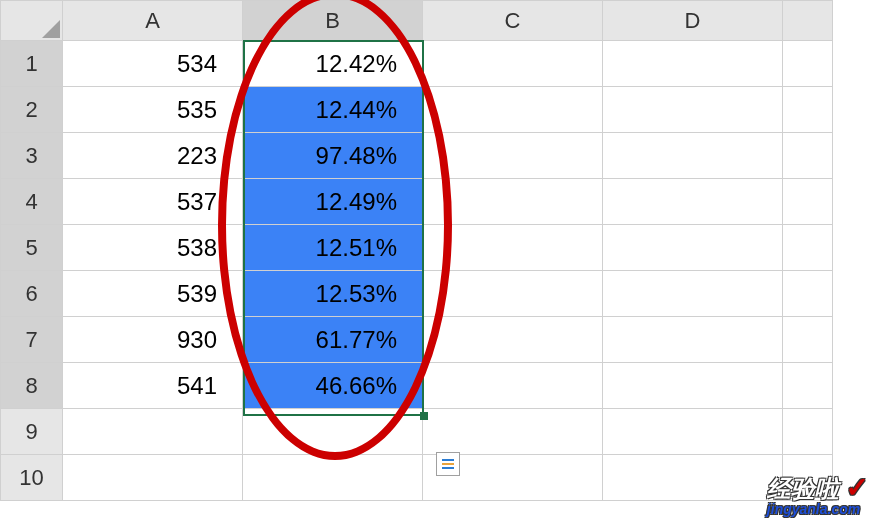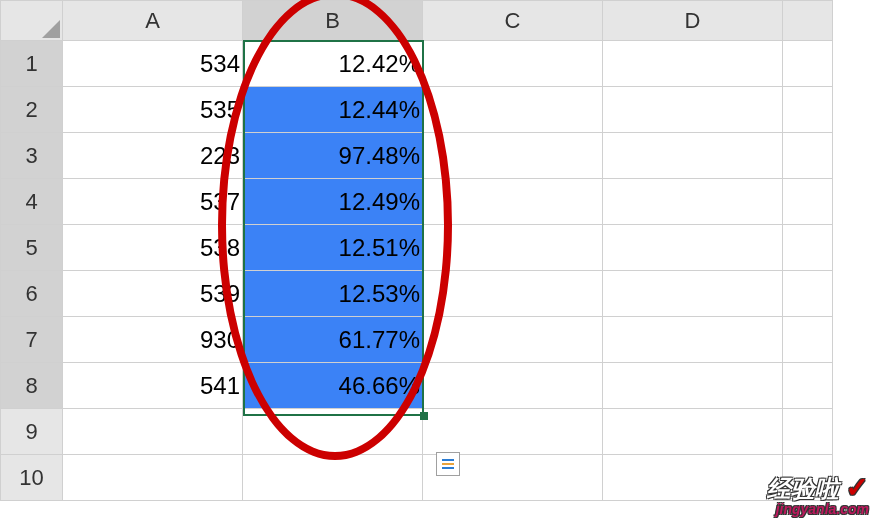--- a/index.html
+++ b/index.html
@@ -5,36 +5,36 @@
     * { margin:0; padding:0; box-sizing:border-box; }
     body { font-family:"Segoe UI",Arial,sans-serif; background:#fff; width:879px; height:527px; position:relative; overflow:hidden; }
     .sheet { position:absolute; top:0; left:0; border-collapse:collapse; }
     .sheet td, .sheet th { border:1px solid #d0d0d0; }
     .corner { width:62px; height:40px; background:#e6e6e6; position:relative; }
     .corner svg { position:absolute; right:2px; bottom:2px; }
     .colhead { height:40px; background:#e6e6e6; text-align:center; font-size:22px; color:#333; font-weight:normal; }
     .colhead.sel { background:#d2d2d2; }
     .rowhead { width:62px; background:#e6e6e6; text-align:center; font-size:22px; color:#333; }
     .rowhead.sel { background:#d2d2d2; }
-    .cell { height:46px; font-size:24px; color:#000; text-align:right; padding-right:2px; vertical-align:middle; background:#fff; }
+    .cell { height:46px; font-size:24px; color:#000; text-align:right; padding-right:25px; vertical-align:middle; background:#fff; }
     .cell.selrange { background:#3b82f6; }
     .cell.active { background:#fff;margin-left:48px; }
     .colA { width:180px; }
     .colB { width:180px; }
     .colC { width:180px; }
     .colD { width:180px; }
     .colE { width:50px; }
     .sel-border { position:absolute; border:2px solid #1f7246; pointer-events:none; }
     .fill-handle { position:absolute; width:8px; height:8px; background:#1f7246; pointer-events:none; }
     .autofill-btn { position:absolute; width:24px; height:24px; border:1px solid #a0a0a0; background:#fff; display:flex; align-items:center; justify-content:center; }
     .ellipse { position:absolute; border:8px solid #c00; border-radius:50%; pointer-events:none; }
-    .wm { position:absolute; right:10px; bottom:10px; font-style:italic; font-weight:bold; text-align:right; }
+    .wm { position:absolute; right:10px; bottom:10px; font-style:italic; font-weight:bold; }
     .wm .line1 { font-size:24px; color:#fff; text-shadow:-1px -1px 0 #333,1px -1px 0 #333,-1px 1px 0 #333,1px 1px 0 #333; }
     .wm .check { color:#c00; font-size:28px; font-style:normal; }
-    .wm .line2 { font-size:14px; color:#be185d; text-shadow:-1px -1px 0 #333,1px -1px 0 #333,-1px 1px 0 #333,1px 1px 0 #333; margin-top:-4px; }
+    .wm .line2 { font-size:14px; color:#1d4ed8; text-shadow:-1px -1px 0 #333,1px -1px 0 #333,-1px 1px 0 #333,1px 1px 0 #333; margin-top:-4px; }
   </style>
 </head>
 <body>
 
 <table class="sheet">
   <tbody>
       <tr>
     <td class="corner">
       <svg width="18" height="18">
             <polygon points="18,0 18,18 0,18" fill="#a0a0a0"></polygon>

